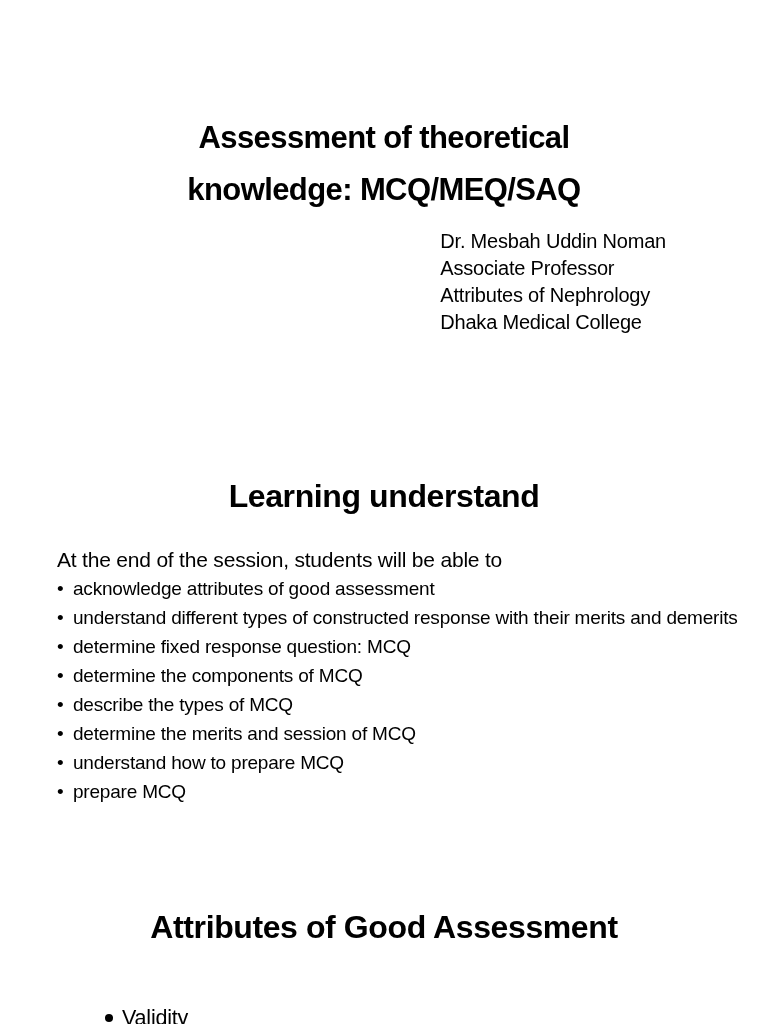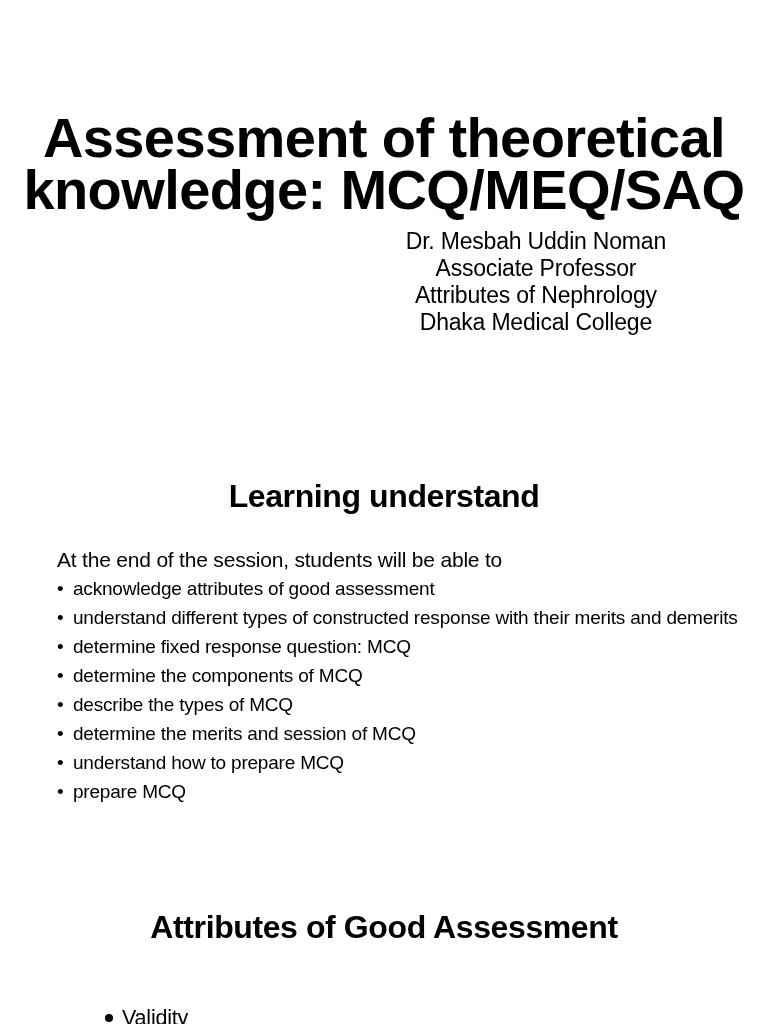--- a/index.html
+++ b/index.html
@@ -18,33 +18,33 @@
   }
 
   
   .title {
     position: absolute;
     top: 112px;
     left: 0;
     right: 0;
     margin: 0;
     text-align: center;
-    font-size: 56px;
+    font-size: 31px;
     font-weight: 700;
     line-height: 52px;
     letter-spacing: -0.6px;
   }
   .title span { display: block; }
 
   .author {
     position: absolute;
     top: 228px;
     right: 102px;
-    text-align: center;
-    font-size: 23px;
+    text-align: left;
+    font-size: 20px;
     line-height: 27px;
     letter-spacing: -0.2px;
   }
 
   
   .slide-heading {
     position: absolute;
     left: 0;
     right: 0;
     margin: 0;

